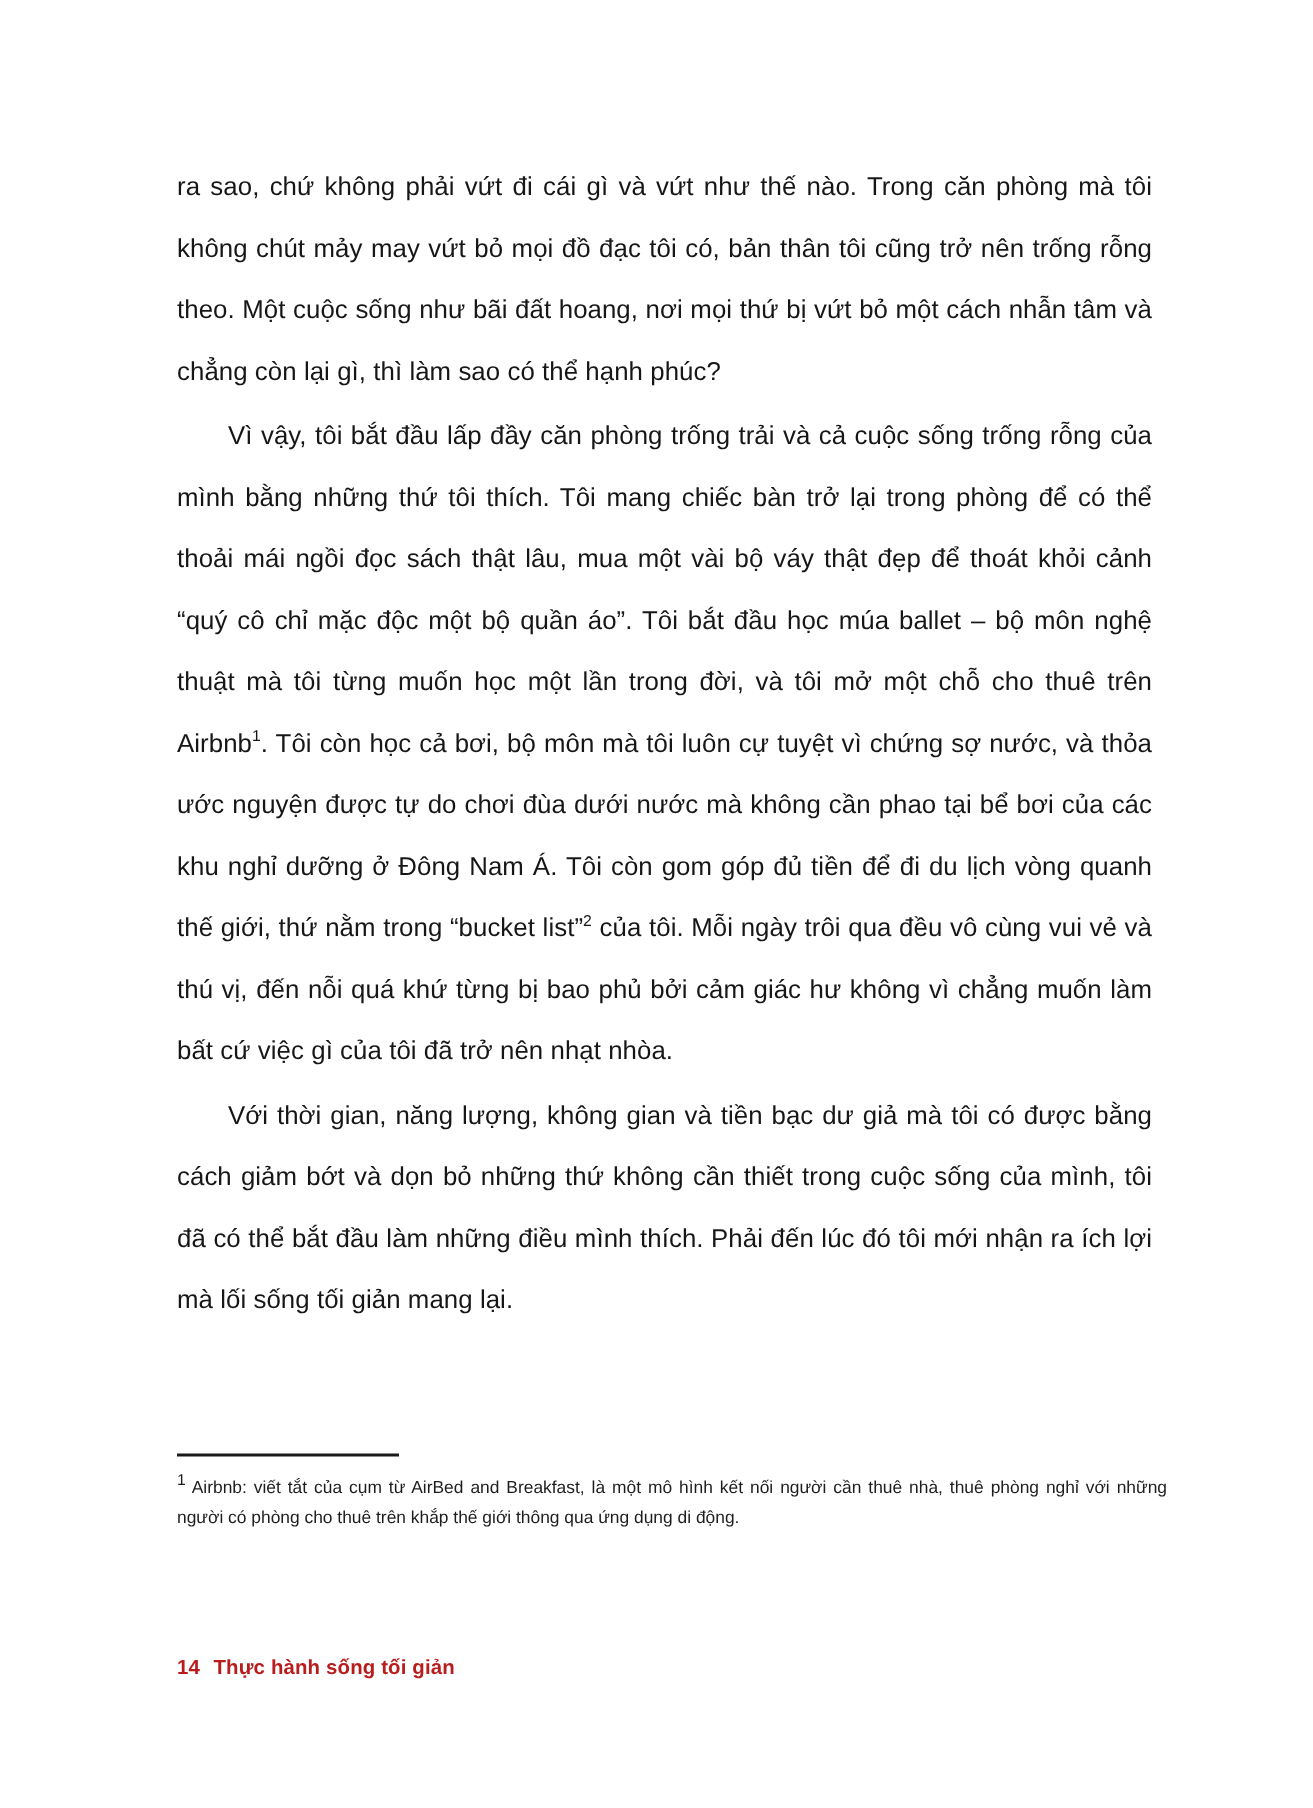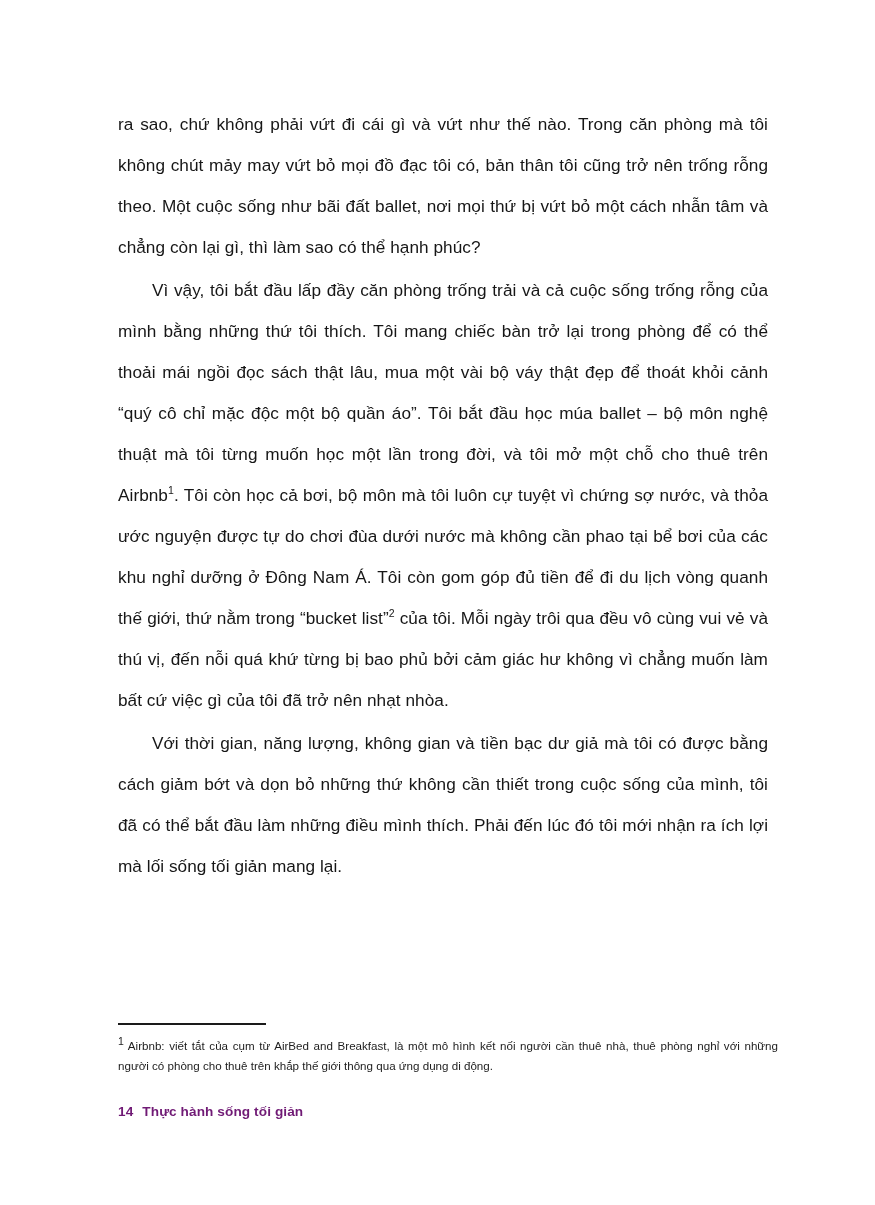--- a/index.html
+++ b/index.html
@@ -45,21 +45,21 @@
     text-indent: 34px;
   }
   sup {
     font-size: 10.5px;
     vertical-align: super;
     line-height: 0;
   }
   .footnotes {
     position: absolute;
     left: 118px;
-    top: 1023px;
+    top: 969px;
     width: 660px;
   }
   .footnote-rule {
     width: 148px;
     height: 2px;
     background: #1a1a1a;
     margin-bottom: 11px;
   }
   p.footnote {
     margin: 0 0 3px 0;
@@ -67,35 +67,35 @@
     line-height: 19.5px;
     color: #1d1d1d;
     text-align: justify;
   }
   .footer {
     position: absolute;
     left: 118px;
     top: 1104px;
     font-size: 13.6px;
     font-weight: bold;
-    color: #701a75;
+    color: #b91c1c;
     letter-spacing: 0.1px;
   }
   .footer .page-num {
     margin-right: 9px;
   }
 </style>
 </head>
 <body>
 
 <div class="page">
 
   <div class="content">
 
-    <p class="para">ra sao, chứ không phải vứt đi cái gì và vứt như thế nào. Trong căn phòng mà tôi không chút mảy may vứt bỏ mọi đồ đạc tôi có, bản thân tôi cũng trở nên trống rỗng theo. Một cuộc sống như bãi đất ballet, nơi mọi thứ bị vứt bỏ một cách nhẫn tâm và chẳng còn lại gì, thì làm sao có thể hạnh phúc?</p>
+    <p class="para">ra sao, chứ không phải vứt đi cái gì và vứt như thế nào. Trong căn phòng mà tôi không chút mảy may vứt bỏ mọi đồ đạc tôi có, bản thân tôi cũng trở nên trống rỗng theo. Một cuộc sống như bãi đất hoang, nơi mọi thứ bị vứt bỏ một cách nhẫn tâm và chẳng còn lại gì, thì làm sao có thể hạnh phúc?</p>
 
     <p class="para indent"><span>Vì vậy, tôi bắt đầu lấp đầy căn phòng trống trải và cả cuộc sống trống rỗng của mình bằng những thứ tôi thích. Tôi mang chiếc bàn trở lại trong phòng để có thể thoải mái ngồi đọc sách thật lâu, mua một vài bộ váy thật đẹp để thoát khỏi cảnh “quý cô chỉ mặc độc một bộ quần áo”. Tôi bắt đầu học múa ballet – bộ môn nghệ thuật mà tôi từng muốn học một lần trong đời, và tôi mở một chỗ cho thuê trên Airbnb</span><sup>1</sup><span>. Tôi còn học cả bơi, bộ môn mà tôi luôn cự tuyệt vì chứng sợ nước, và thỏa ước nguyện được tự do chơi đùa dưới nước mà không cần phao tại bể bơi của các khu nghỉ dưỡng ở Đông Nam Á. Tôi còn gom góp đủ tiền để đi du lịch vòng quanh thế giới, thứ nằm trong “bucket list”</span><sup>2</sup><span> của tôi. Mỗi ngày trôi qua đều vô cùng vui vẻ và thú vị, đến nỗi quá khứ từng bị bao phủ bởi cảm giác hư không vì chẳng muốn làm bất cứ việc gì của tôi đã trở nên nhạt nhòa.</span></p>
 
     <p class="para indent">Với thời gian, năng lượng, không gian và tiền bạc dư giả mà tôi có được bằng cách giảm bớt và dọn bỏ những thứ không cần thiết trong cuộc sống của mình, tôi đã có thể bắt đầu làm những điều mình thích. Phải đến lúc đó tôi mới nhận ra ích lợi mà lối sống tối giản mang lại.</p>
 
   </div>
 
   <div class="footnotes">
     <div class="footnote-rule"></div>
     <p class="footnote"><sup>1</sup><span> Airbnb: viết tắt của cụm từ AirBed and Breakfast, là một mô hình kết nối người cần thuê nhà, thuê phòng nghỉ với những người có phòng cho thuê trên khắp thế giới thông qua ứng dụng di động.</span></p>

